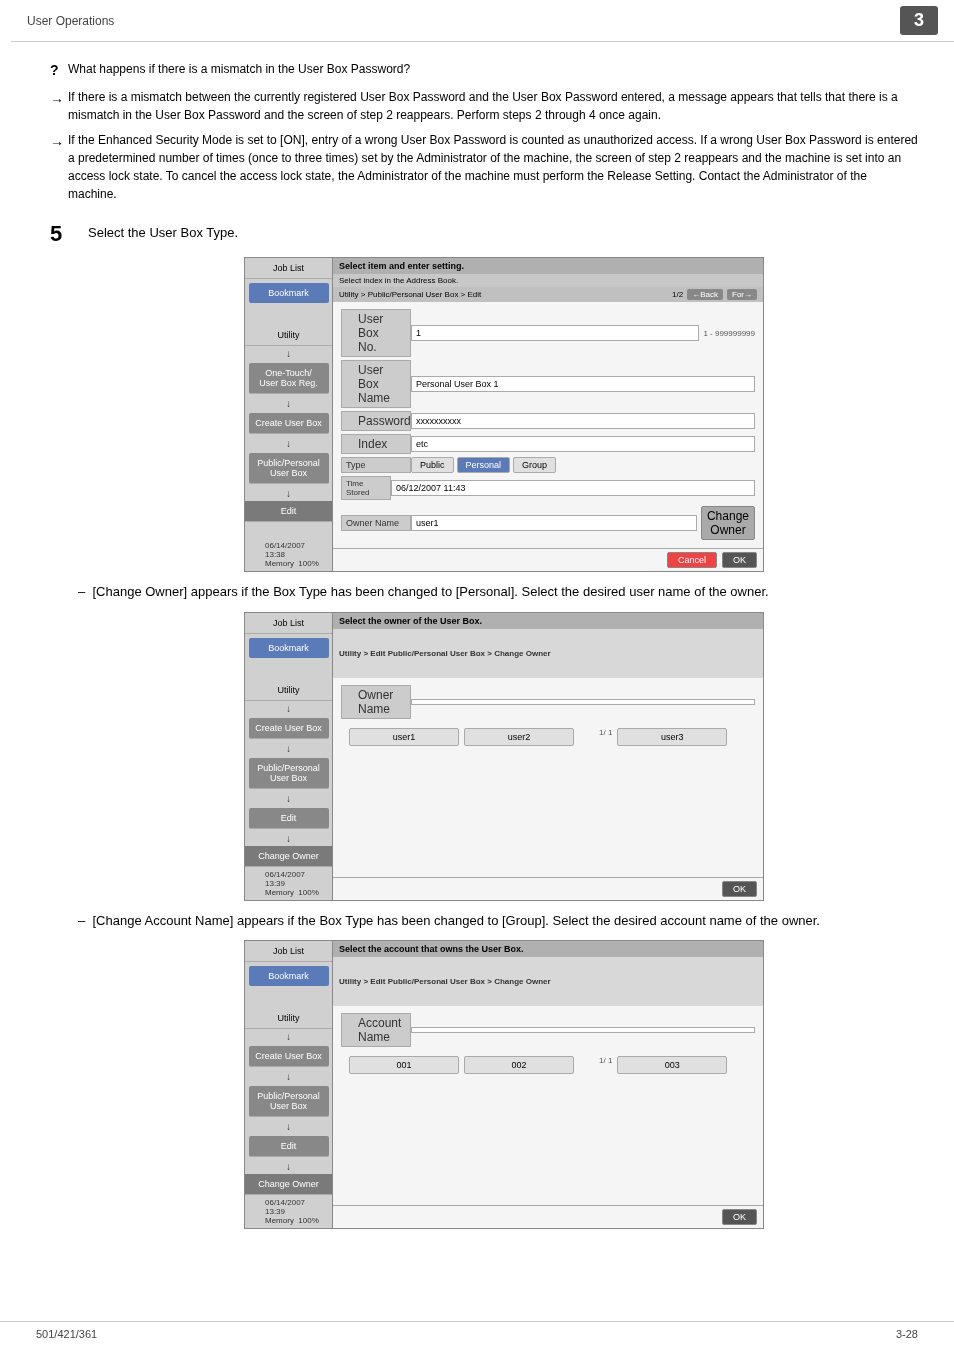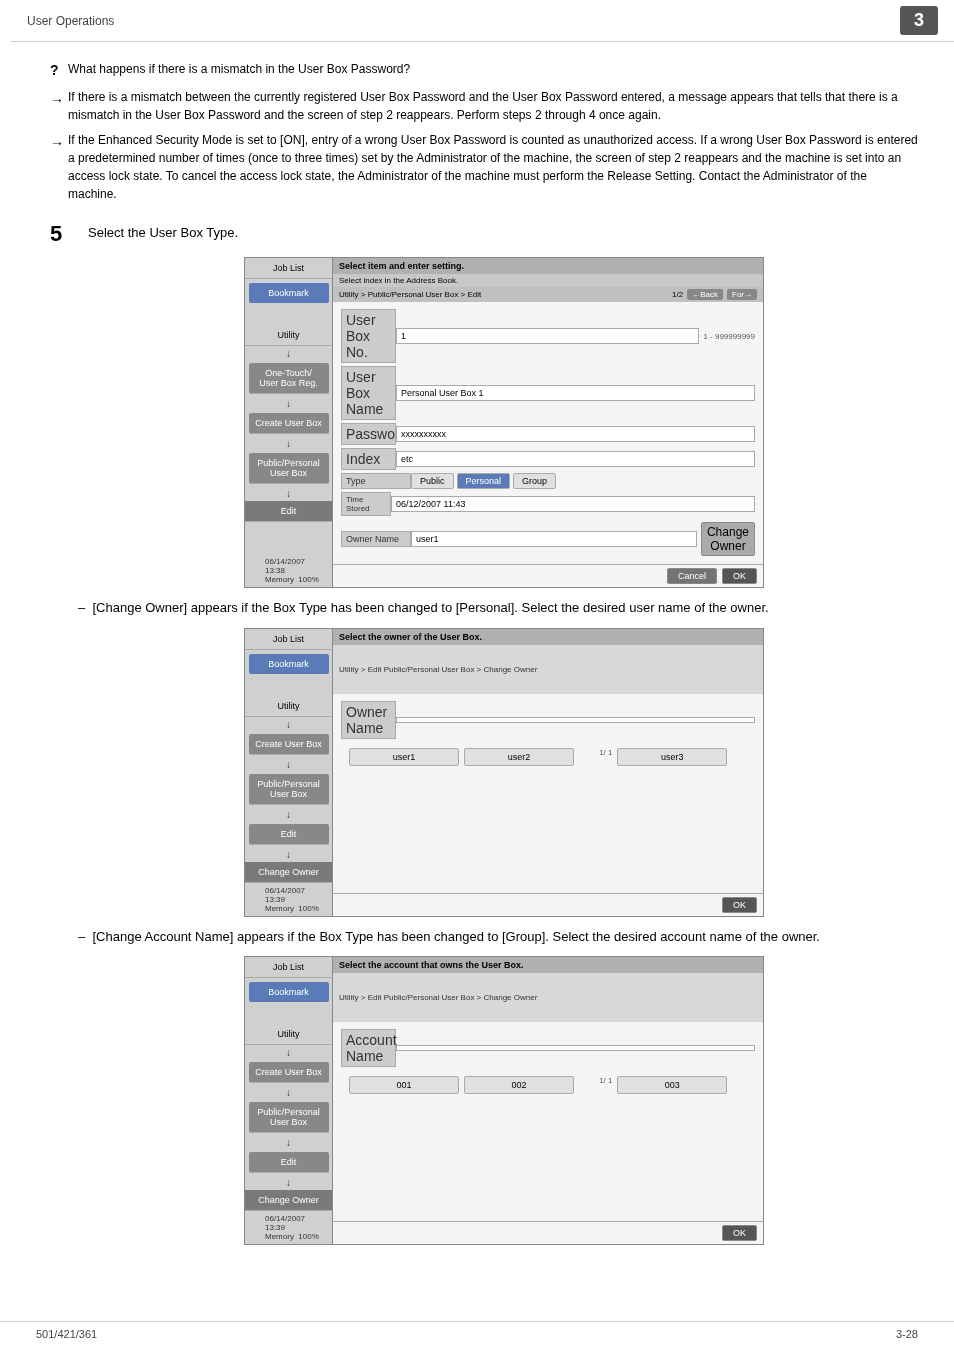--- a/index.html
+++ b/index.html
@@ -206,25 +206,25 @@
       padding: 4px 8px;
       flex: 1;
     }
     .field-row {
       display: flex;
       align-items: center;
       margin: 3px 0;
       font-size: 9px;
     }
     .field-label {
-      width: 55px;
+      width: 70px;
       background: #ccc;
-      padding: 2px 4px;
-      border: 1px solid #aaa;
-      font-size: 14px;
+      padding: 2px 16px;
+      border: 1px solid #aaa;
+      font-size: 12px;
       color: #333;
     }
     .field-value {
       flex: 1;
       background: #fff;
       padding: 2px 4px;
       border: 1px solid #aaa;
       font-size: 9px;
     }
     .field-hint {
@@ -294,21 +294,21 @@
 
     .screen-footer {
       display: flex;
       justify-content: flex-end;
       align-items: center;
       padding: 3px 6px;
       border-top: 1px solid #aaa;
       gap: 5px;
     }
     .footer-btn {
-      background: #737373;
+      background: #ef4444;
       color: #fff;
       border: 1px solid #888;
       padding: 2px 10px;
       font-size: 9px;
       border-radius: 2px;
     }
     .footer-btn.ok {
       background: #555;
     }
 
@@ -355,20 +355,21 @@
       color: #444;
       border-top: 1px solid #ccc;
       padding-top: 6px;
     }
 
     .breadcrumb-bar {
       background: #d8d8d8;
       padding: 20px 6px;
       font-size: 8px;
       color: #333;
+      font-weight: bold;
     }
 
     .time-label {
       width: 50px;
       background: #ccc;
       padding: 2px 4px;
       border: 1px solid #aaa;
       font-size: 8px;
       color: #333;
     }

